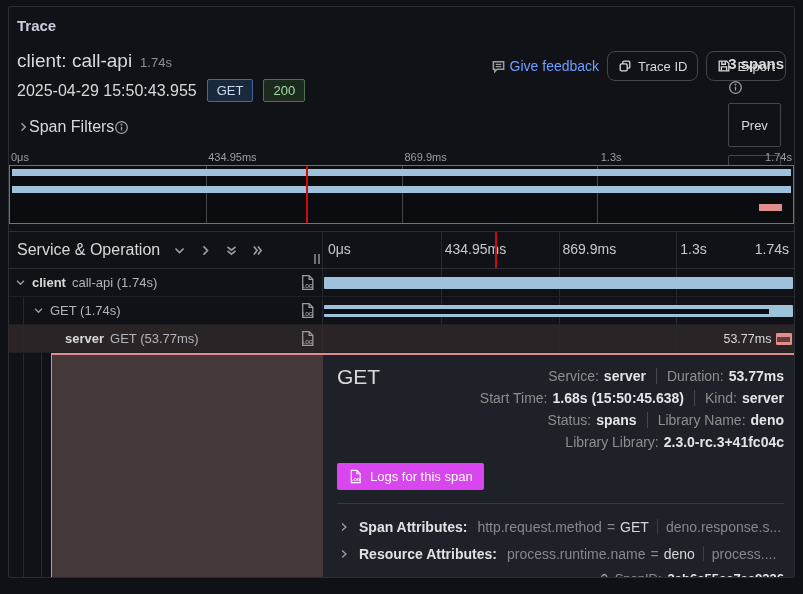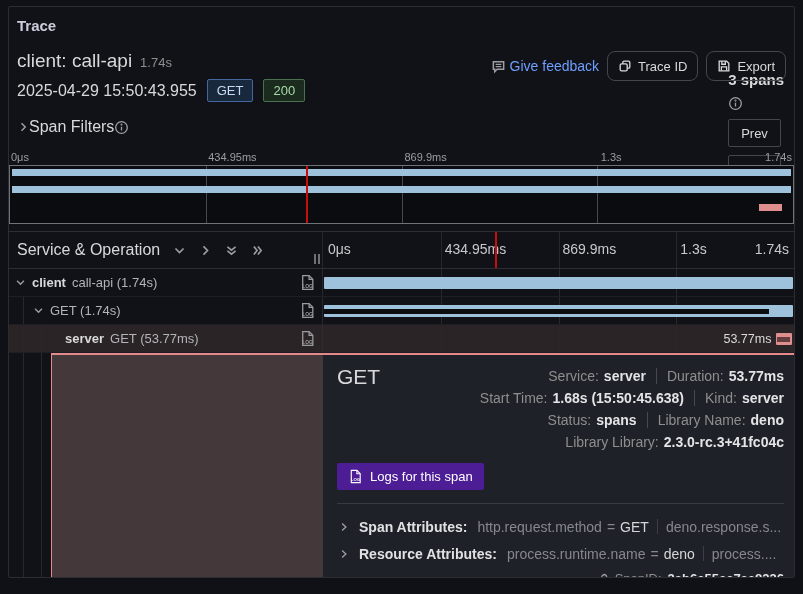--- a/index.html
+++ b/index.html
@@ -28,21 +28,21 @@
 
   
   .filters-bar { height:42px; display:flex; align-items:center; padding:0 8px;
                  justify-content:space-between; }
   .filters-left { display:flex; align-items:center; color:#d8d9da; }
   .filters-title { font-size:16px; font-weight:500; }
   .filters-right { display:flex; align-items:flex-start; gap:8px;flex-direction:column; }
   .span-count { font-size:15px; font-weight:700; margin-right:2px; }
   .icon { display:inline-flex; align-items:center; justify-content:center; color:#9d9da2; }
   .sm-btn { background:transparent; color:#d8d9da; border:1px solid #44464c; border-radius:2px;
-            font-size:13px; font-weight:500; padding:4px 12px; height:28px; cursor:pointer; font-family:inherit; }
+            font-size:13px; font-weight:500; padding:4px 12px; height:44px; cursor:pointer; font-family:inherit; }
 
   
   .minimap { height:83px; padding:2px 0 0 0; position:relative; }
   .mm-ticks { position:relative; height:15px; font-size:11px; color:#9c9da2; }
   .mm-ticks span { position:absolute; top:1px; }
   .mm-box { position:relative; height:59px; border:1px solid #6f7277; background:#0b0c0f; }
   .mm-grid { position:absolute; top:0; bottom:0; width:1px; background:#46484d; }
   .mm-bar { position:absolute; height:7px; }
   .mm-cursor { position:absolute; top:0; bottom:0; }
 
@@ -79,21 +79,21 @@
   .sel-box { position:absolute; left:42px; right:0; top:0; bottom:0; background:#45383a;
              border-left:1px solid #e5898b; }
   .detail-main { flex:1; background:#1e2127; padding:12px 10px 8px 14px; overflow:hidden; }
   .detail-head { display:flex; }
   .detail-title { font-size:21px; font-weight:500; color:#d8d9da; }
   .meta { flex:1; }
   .meta-line { display:flex; justify-content:flex-end; align-items:center; height:22px; font-size:14px; }
   .meta-line .lbl { color:#8e8e8e; margin-right:5px; white-space:nowrap; }
   .meta-line .val { color:#e3e4e6; font-weight:700; white-space:nowrap; }
   .vsep { border-left:1px solid #47494f; height:16px; margin:0 10px; }
-  .primary-btn { display:inline-flex; align-items:center; gap:7px; background:#4c1d95; color:#ffffff;
+  .primary-btn { display:inline-flex; align-items:center; gap:7px; background:#d946ef; color:#ffffff;
                  border:none; border-radius:2px; font-size:13px; font-weight:500; padding:6px 11px;
                  margin-top:10px; cursor:pointer; font-family:inherit; }
   .hr { border-top:1px solid #383a40; margin:13px 0 9px 0; }
   .attr-line { display:flex; align-items:center; white-space:nowrap; overflow:hidden;
                height:27px; font-size:14px; cursor:pointer; }
   .attr-line .chev { color:#9d9da2; margin:0 10px 0 2px; flex-shrink:0; }
   .attr-label { font-weight:700; color:#e0e1e3; margin-right:10px; }
   .kv-key { color:#87888d; }
   .kv-eq { color:#87888d; margin:0 5px; }
   .kv-val { color:#d6d7d9; font-weight:500; }

